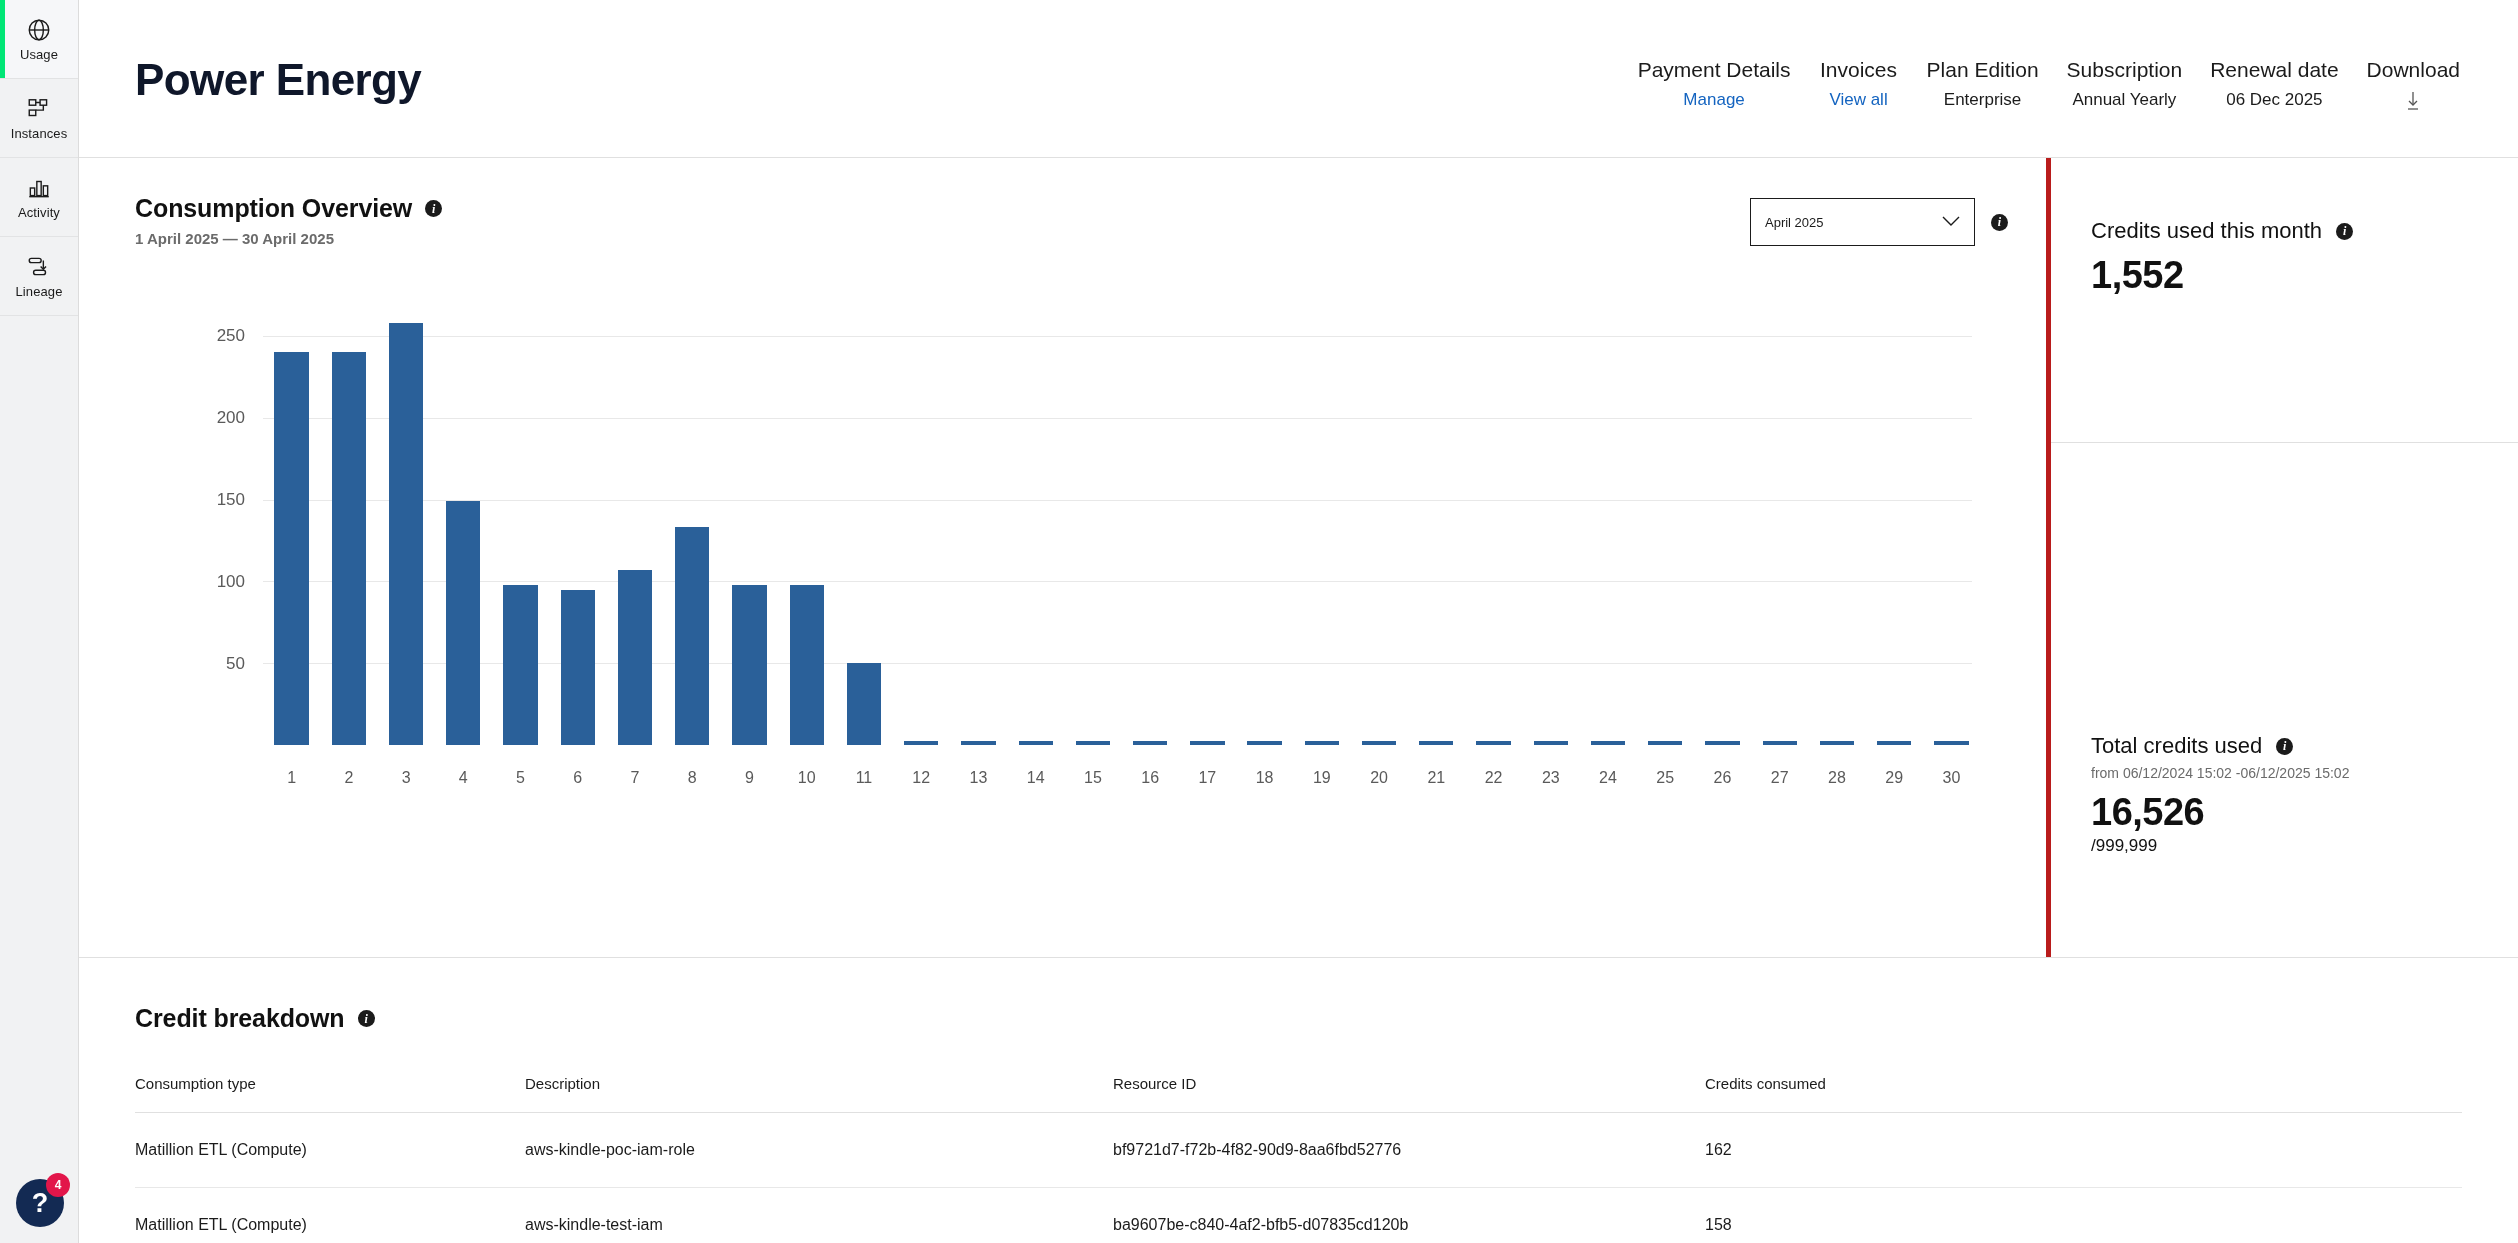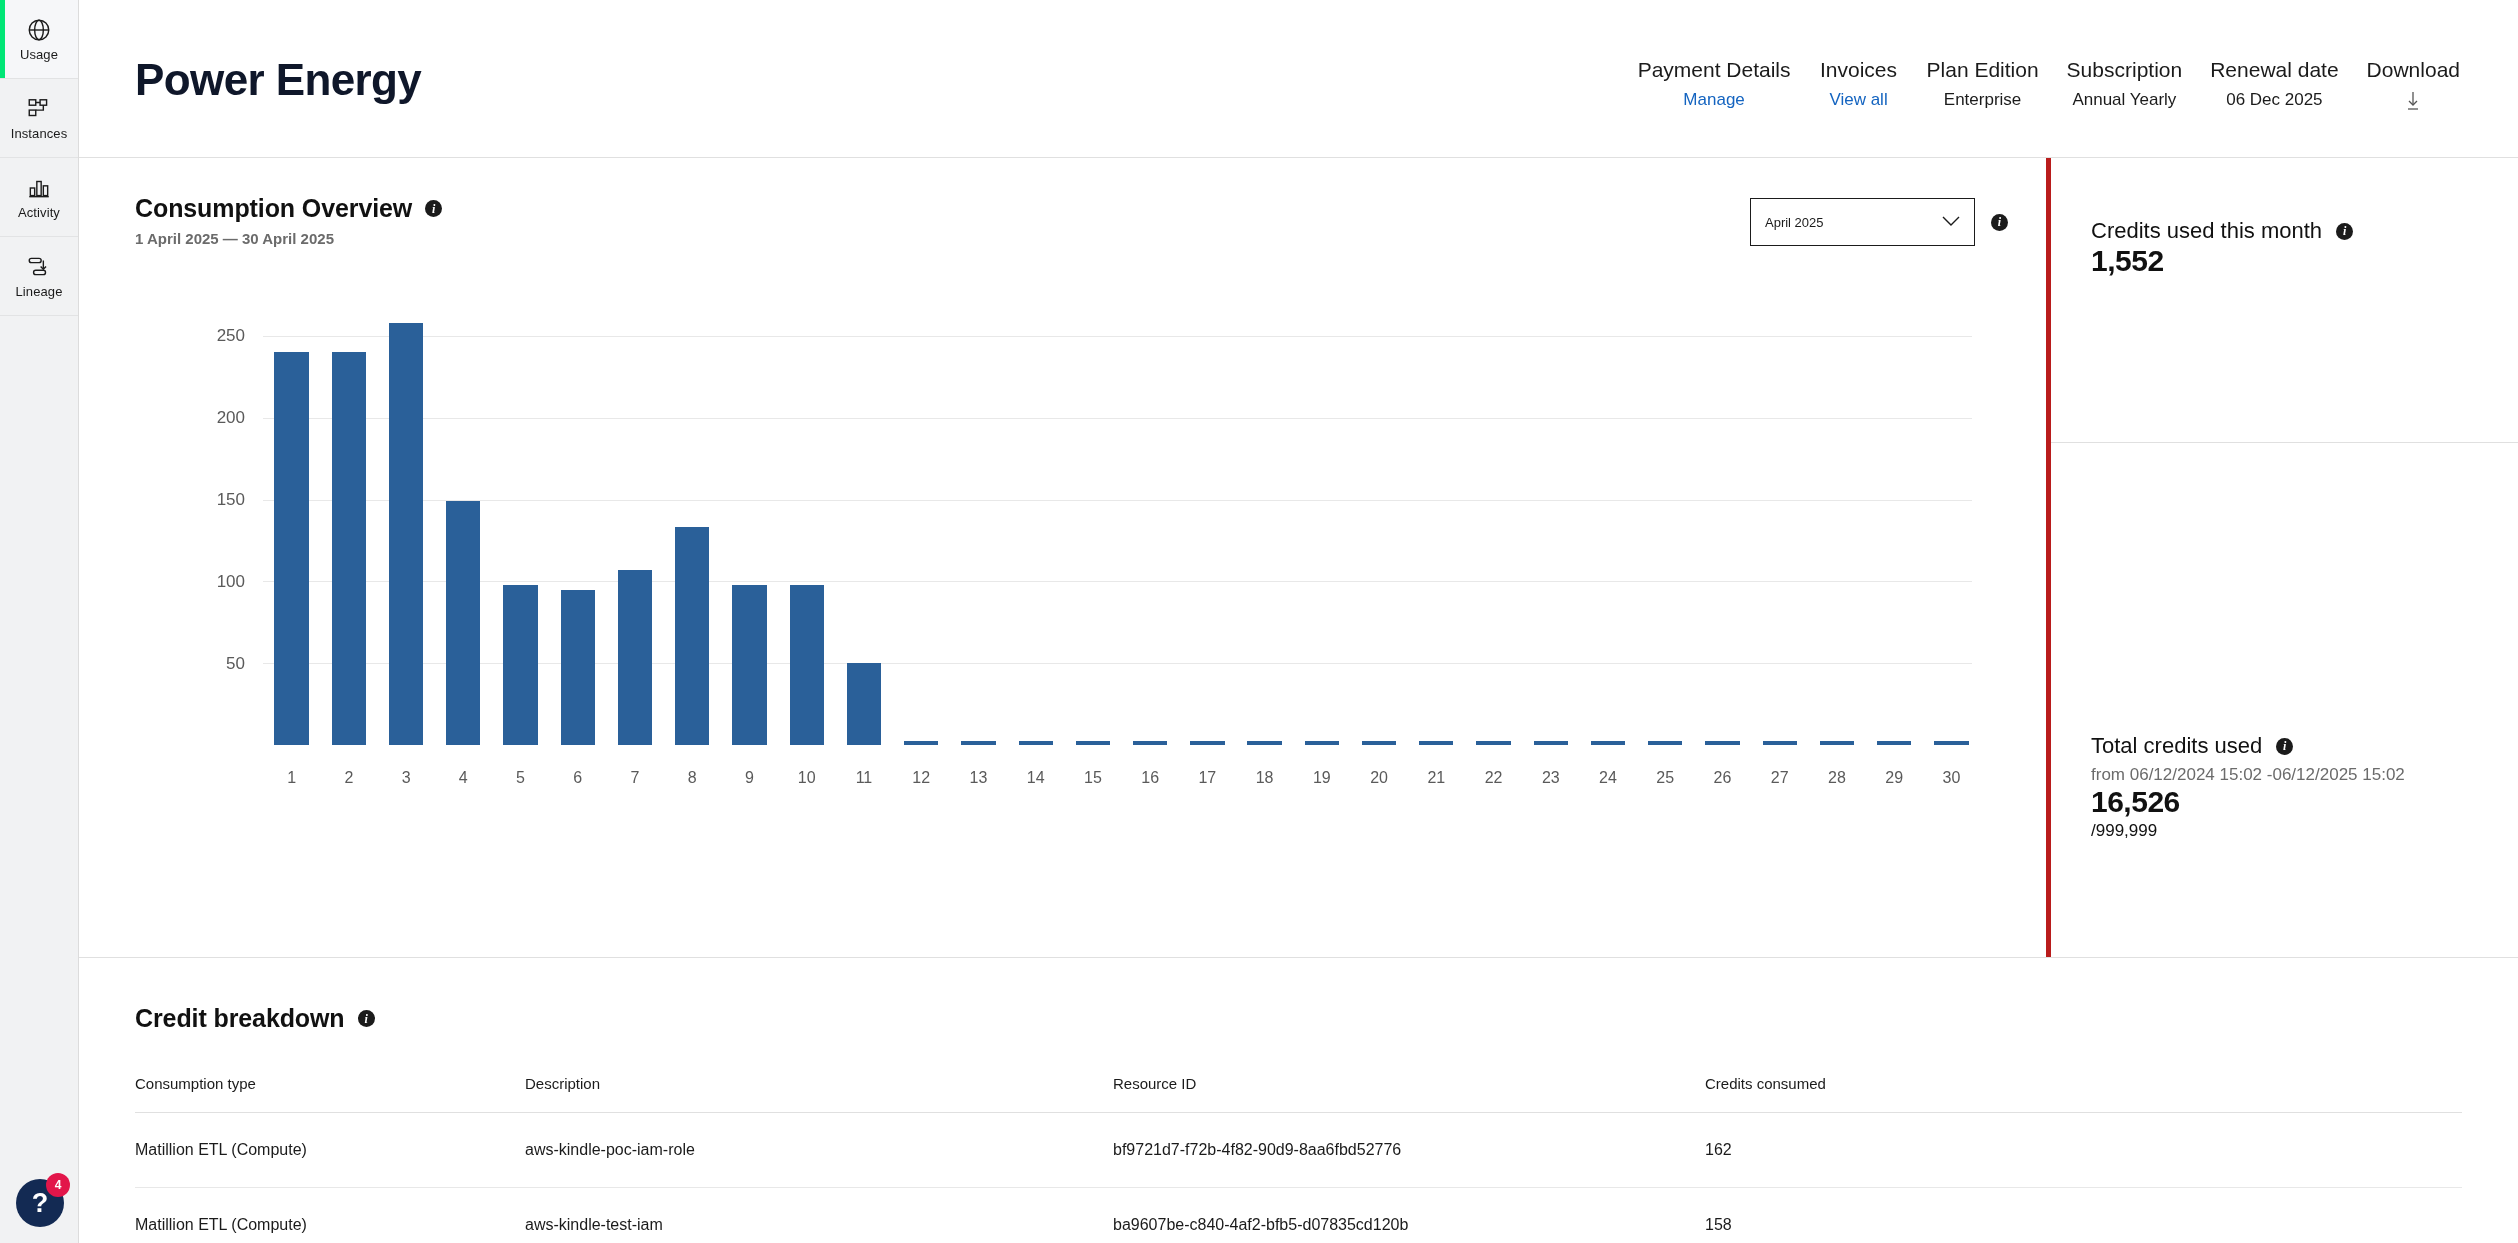--- a/index.html
+++ b/index.html
@@ -119,22 +119,22 @@
   .bar { width: 60%; background: #2a6099; min-height: 4px; }
   .xlabels { position: absolute; left: 128px; right: 28px; bottom: 18px; display: flex; }
   .xlabel { flex: 1 1 0; text-align: center; font-size: 16px; color: #5a5a5a; }
 
   
   .stats-panel { width: 467px; flex: 0 0 467px; display: flex; flex-direction: column; }
   .stat-box { padding: 60px 40px 0 40px; flex: 1; }
   .stat-box + .stat-box { border-top: 1px solid #e0e0e0; position: relative; }
   .stat-title-line { display: flex; align-items: center; gap: 14px; }
   .stat-title { font-size: 22px; color: #111; }
-  .stat-range { font-size: 17px; color: #6b6b6b; margin-top: 6px; }
-  .stat-value { font-size: 30px; font-weight: bold; color: #111; letter-spacing: -.5px; }
+  .stat-range { font-size: 14px; color: #6b6b6b; margin-top: 6px; }
+  .stat-value { font-size: 38px; font-weight: bold; color: #111; margin-top: 10px; letter-spacing: -.5px; }
   .stat-denom { font-size: 17px; color: #111; margin-top: 2px; }
   .stat-box.second { padding-top: 290px; }
 
   
   .breakdown { padding: 46px 56px 0 56px; }
   .bd-title-line { display: flex; align-items: center; gap: 13px; }
   .bd-title { font-size: 25px; font-weight: bold; color: #111; letter-spacing: -.1px; }
   table.bd { width: 100%; border-collapse: collapse; margin-top: 42px; table-layout: fixed; }
   table.bd th {
     text-align: left; font-size: 15px; font-weight: normal; color: #1b1b1b;

